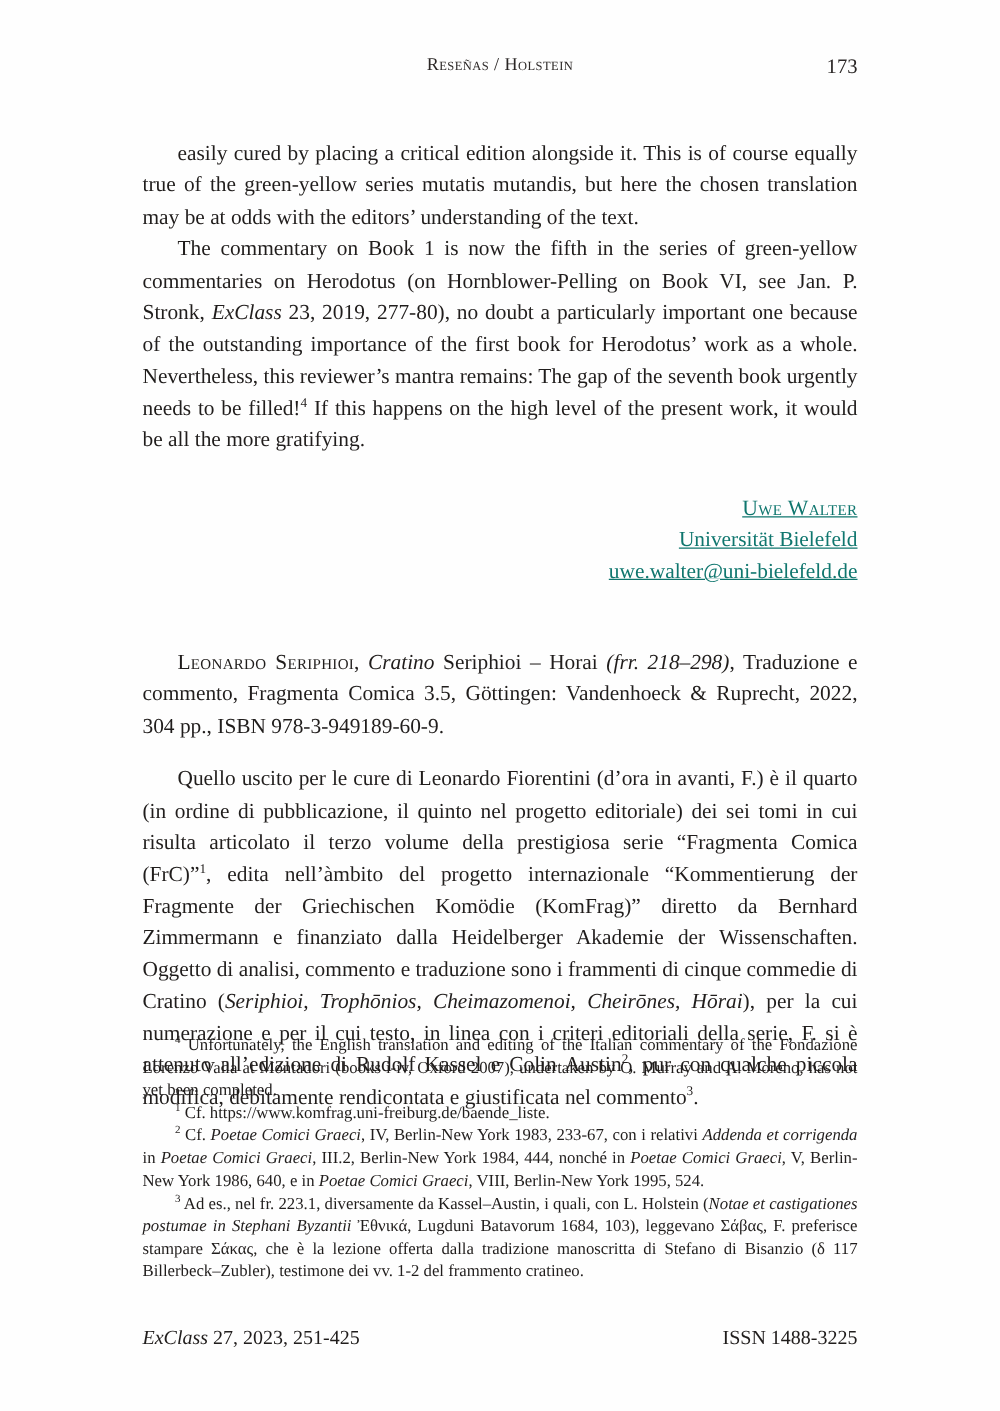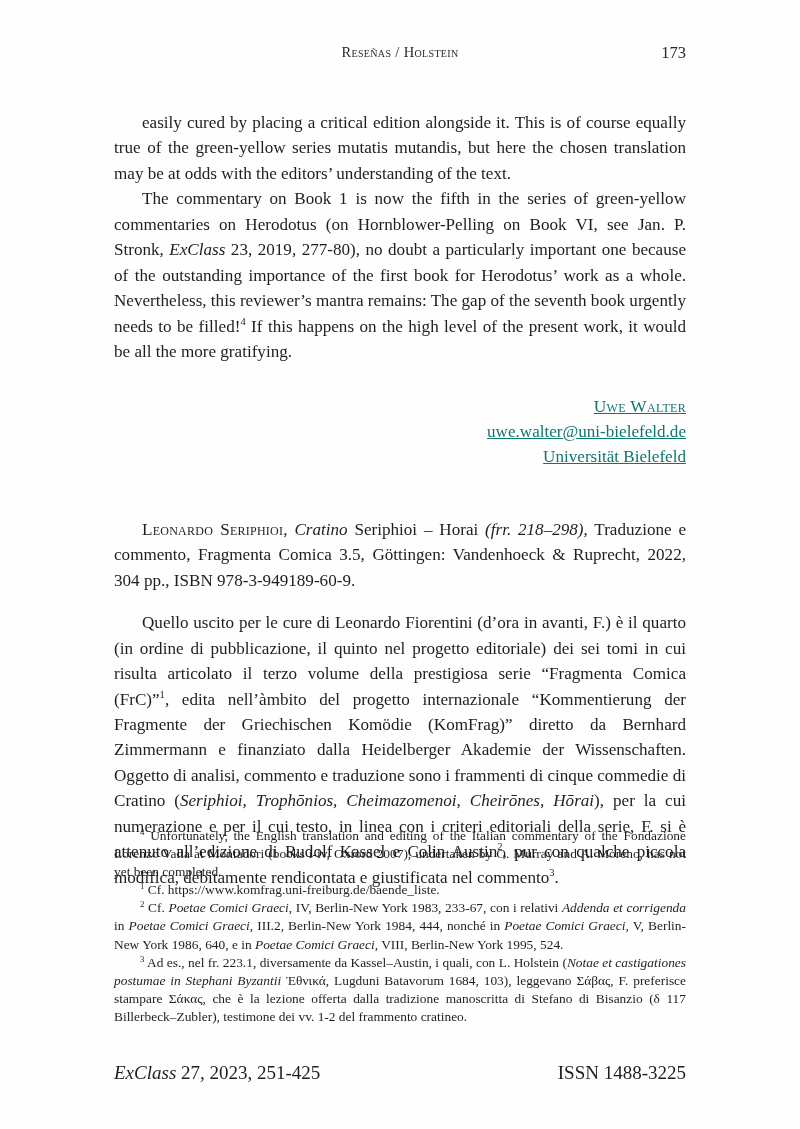--- a/index.html
+++ b/index.html
@@ -126,21 +126,21 @@
     font-size: 0.66em;
   }
 
   
   .footer {
     position: absolute;
     left: 114px;
     right: 114px;
     bottom: 45px;
     height: 22px;
-    font-size: 19px;
+    font-size: 16px;
     color: #201d1c;
   }
   .footer .left {
     position: absolute;
     left: 0;
     top: 0;
   }
   .footer .right {
     position: absolute;
     right: 0;
@@ -158,22 +158,22 @@
   </div>
 
   <div class="textblock">
 
     <p class="body indent"><span>easily cured by placing a critical edition alongside it. This is of course equally true of the green-yellow series mutatis mutandis, but here the chosen translation may be at odds with the editors’ understanding of the text.</span></p>
 
     <p class="body indent"><span>The commentary on Book 1 is now the fifth in the series of green-yellow commentaries on Herodotus (on Hornblower-Pelling on Book VI, see Jan. P. Stronk, </span><i>ExClass</i><span> 23, 2019, 277-80), no doubt a particularly important one because of the outstanding importance of the first book for Herodotus’ work as a whole. Nevertheless, this reviewer’s mantra remains: The gap of the seventh book urgently needs to be filled!</span><sup>4</sup><span> If this happens on the high level of the present work, it would be all the more gratifying.</span></p>
 
     <div class="sig">
       <div class="name">Uwe Walter</div>
+      <div>Universität Bielefeld</div>
       <div>uwe.walter@uni-bielefeld.de</div>
-      <div>Universität Bielefeld</div>
     </div>
 
     <p class="citation"><span class="author">Leonardo Seriphioi</span><span>, </span><i>Cratino</i><span> Seriphioi – Horai </span><i>(frr. 218–298)</i><span>, Traduzione e commento, Fragmenta Comica 3.5, Göttingen: Vandenhoeck &amp; Ruprecht, 2022, 304 pp., ISBN 978-3-949189-60-9.</span></p>
 
     <p class="body indent review-body"><span>Quello uscito per le cure di Leonardo Fiorentini (d’ora in avanti, F.) è il quarto (in ordine di pubblicazione, il quinto nel progetto editoriale) dei sei tomi in cui risulta articolato il terzo volume della prestigiosa serie “Fragmenta Comica (FrC)”</span><sup>1</sup><span>, edita nell’àmbito del progetto internazionale “Kommentierung der Fragmente der Griechischen Komödie (KomFrag)” diretto da Bernhard Zimmermann e finanziato dalla Heidelberger Akademie der Wissenschaften. Oggetto di analisi, commento e traduzione sono i frammenti di cinque commedie di Cratino (</span><i>Seriphioi, Trophōnios, Cheimazomenoi, Cheirōnes, Hōrai</i><span>), per la cui numerazione e per il cui testo, in linea con i criteri editoriali della serie, F. si è attenuto all’edizione di Rudolf Kassel e Colin Austin</span><sup>2</sup><span>, pur con qualche piccola modifica, debitamente rendicontata e giustificata nel commento</span><sup>3</sup><span>.</span></p>
 
   </div>
 
   <div class="footnotes">
       <p class="fn"><sup>4</sup><span> Unfortunately, the English translation and editing of the Italian commentary of the Fondazione Lorenzo Valla at Montadori (books i-iv, Oxford 2007), undertaken by O. Murray and A. Moreno, has not yet been completed.</span></p>

